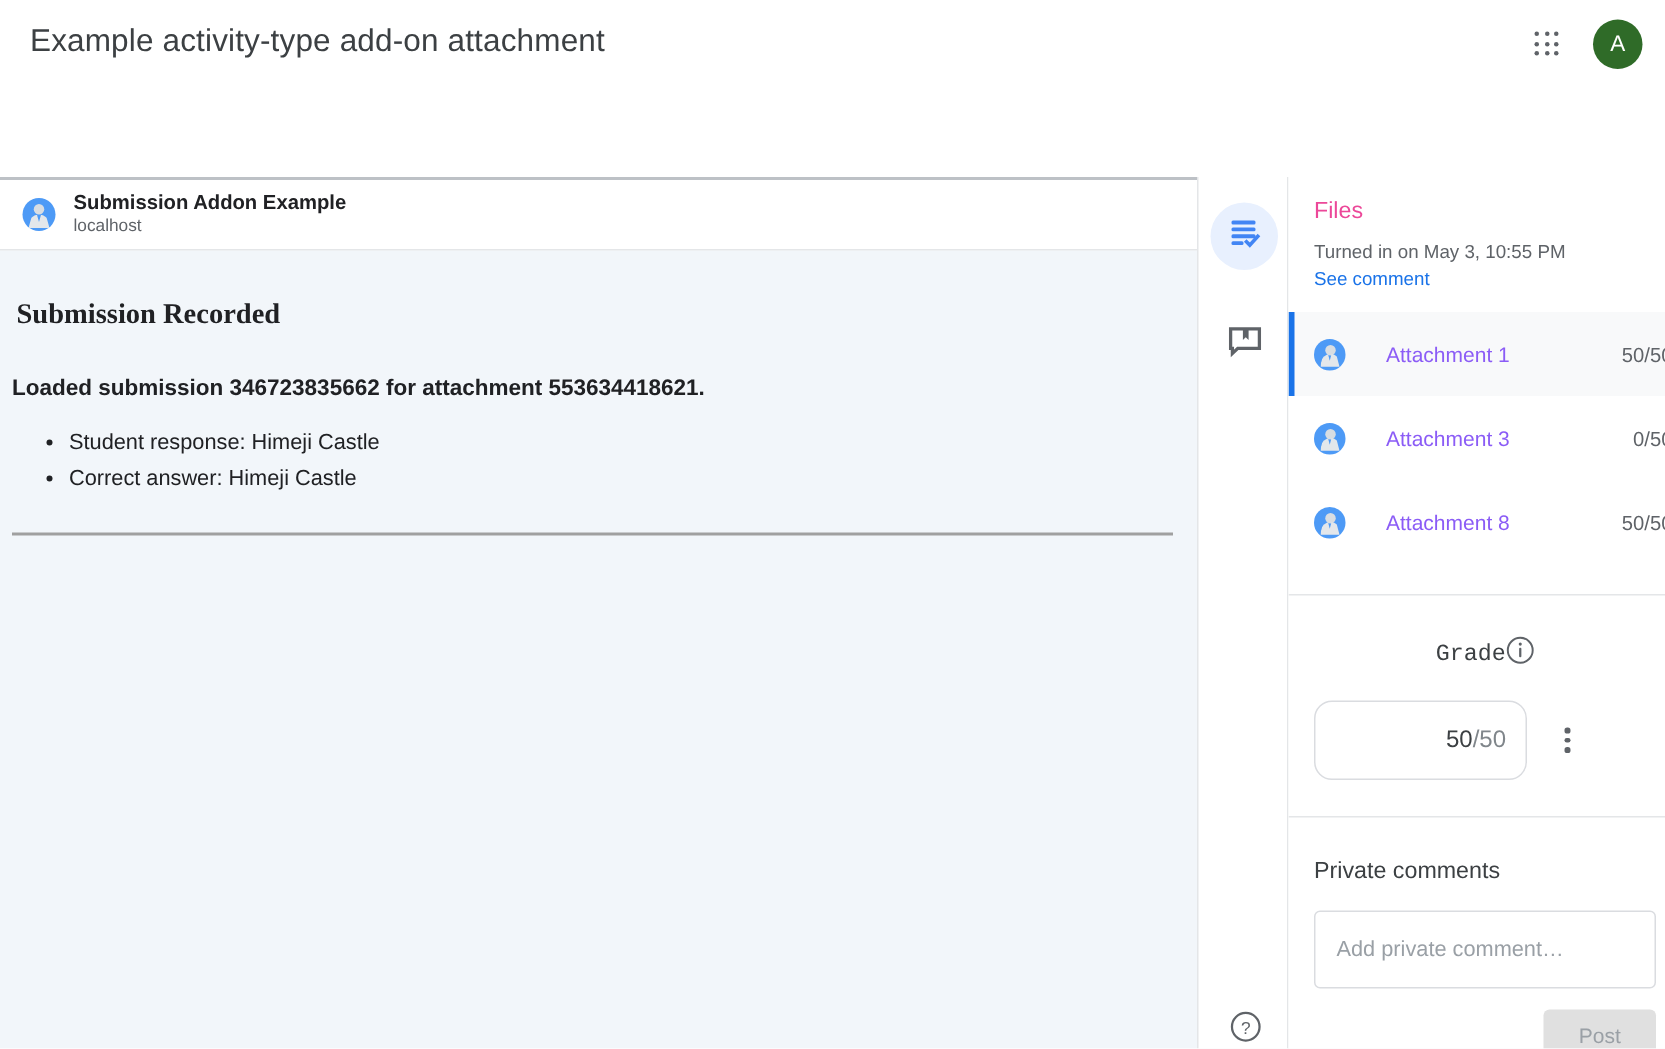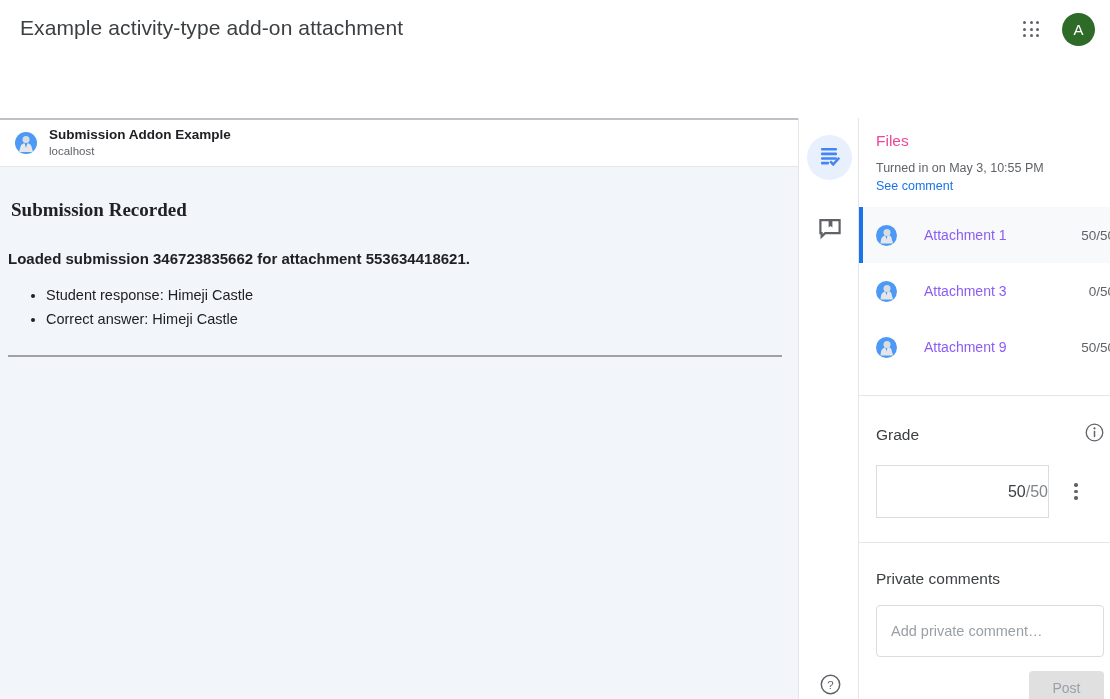--- a/index.html
+++ b/index.html
@@ -199,29 +199,30 @@
     content: ""; position: absolute; left: 50%; top: 10px; transform: translateX(-50%);
     width: 13px; height: 9px; border-radius: 7px 7px 0 0; background: #e3e7eb;
     clip-path: polygon(0 100%, 18% 0, 40% 0, 50% 55%, 60% 0, 82% 0, 100% 100%);
   }
   .file-name { margin-left: 27px; font-size: 14px; color: #8b5cf6; flex: 1; white-space: nowrap; }
   .file-score { font-size: 13.5px; color: #5f6368; padding-right: 6px; white-space: nowrap; }
 
   .sb-divider { height: 1px; background: #e4e6e8; margin-top: 20px; }
 
   .grade-head {
-    display: flex; align-items: center; justify-content: space-between;
+    display: flex; align-items: center; justify-content: center;
     margin-top: 27px;
+    font-family: Liberation Mono, monospace;
   }
   .grade-label { font-size: 15.5px; color: #3c4043; font-weight: 500; }
   .grade-row { display: flex; align-items: center; margin-top: 19px; }
   .grade-field {
-    width: 173px; height: 53px; border: 1px solid #dadce0; border-radius: 0;
+    width: 142px; height: 53px; border: 1px solid #dadce0; border-radius: 12px;
     display: flex; align-items: center; justify-content: flex-end;
-    cursor: text;
+    padding-right: 13px; cursor: text;
   }
   .grade-val { font-size: 16px; color: #3c4043; }
   .grade-den { font-size: 16px; color: #80868b; }
   .kebab {
     width: 40px; height: 40px; margin-left: 7px; cursor: pointer;
     display: flex; flex-direction: column; align-items: center; justify-content: center; gap: 3px;
   }
   .kebab i { width: 3.5px; height: 3.5px; border-radius: 50%; background: #5f6368; display: block; }
 
   .pc-title { font-size: 15.5px; color: #3c4043; font-weight: 500; margin-top: 27px; }
@@ -364,21 +365,21 @@
       </div>
 
       <div class="file-row">
         <span class="file-icon"></span>
         <span class="file-name">Attachment 3</span>
         <span class="file-score">0/50</span>
       </div>
 
       <div class="file-row">
         <span class="file-icon"></span>
-        <span class="file-name">Attachment 9</span>
+        <span class="file-name">Attachment 8</span>
         <span class="file-score">50/50</span>
       </div>
     </div>
 
     <div class="sb-divider"></div>
 
     <div class="sb-section">
       <div class="grade-head">
         <span class="grade-label">Grade</span>
         <span>

